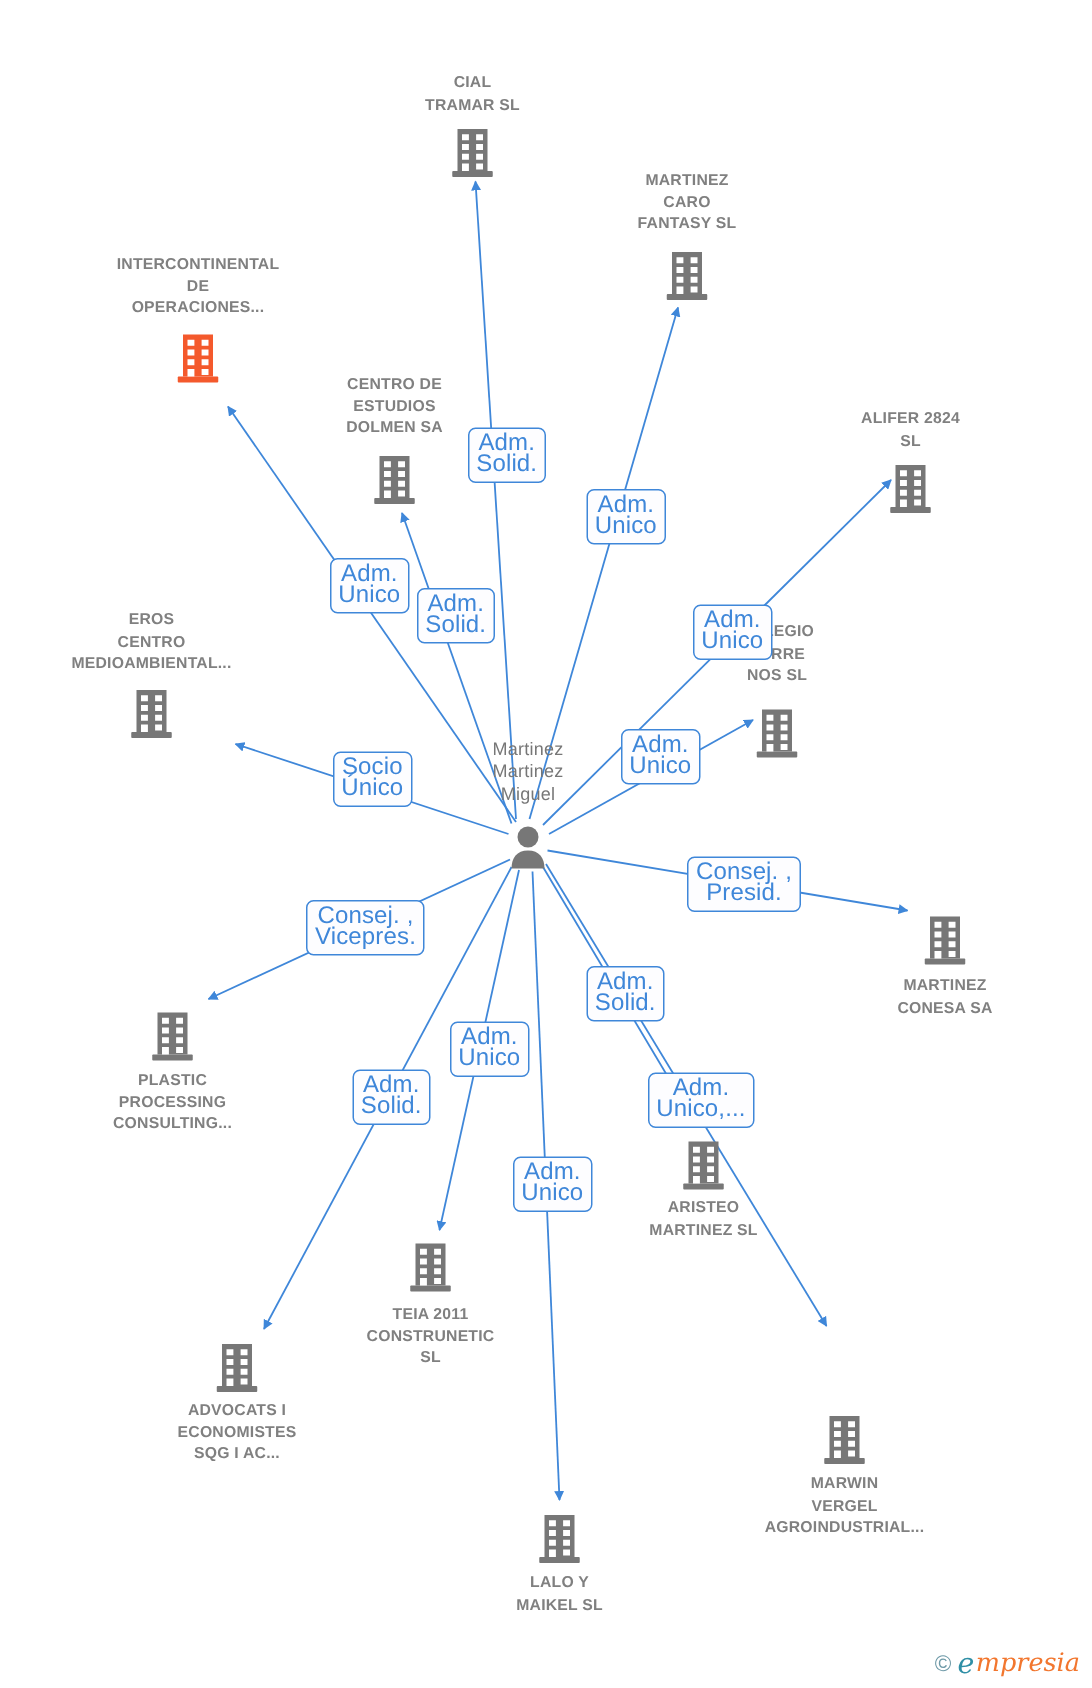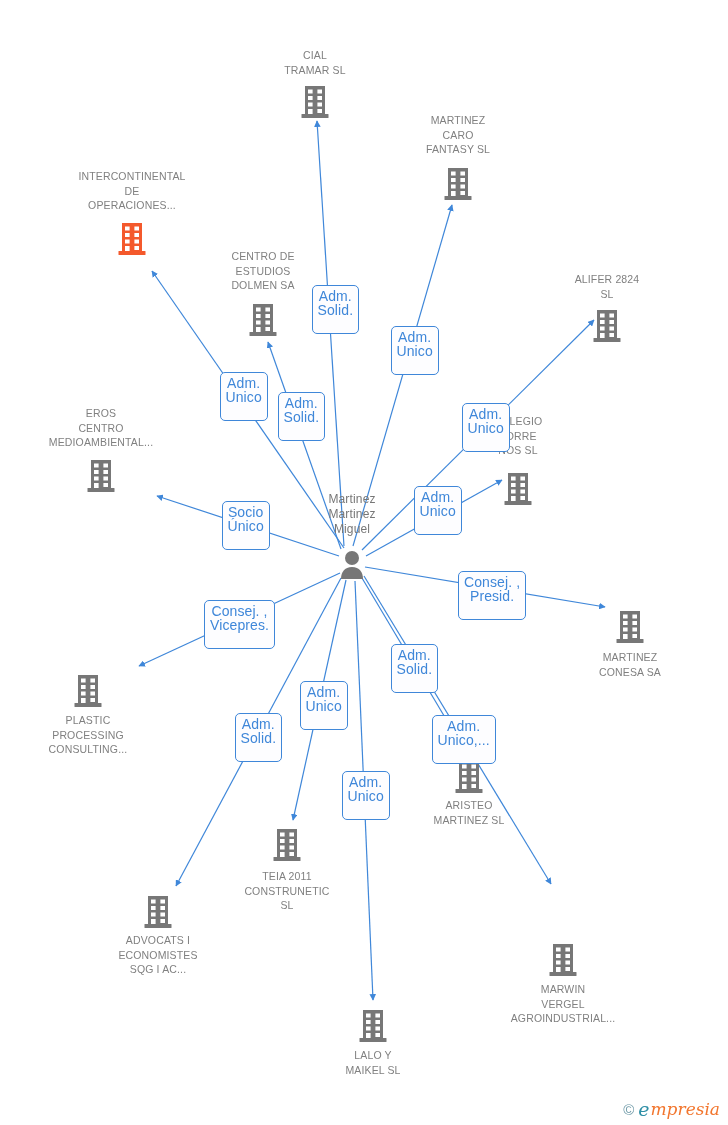--- a/index.html
+++ b/index.html
@@ -30,21 +30,21 @@
     width: 140px;
     margin-left: -70px;
     text-align: center;
     -webkit-user-select: none;
     user-select: none;
   }
   .node-label {
     font-size: 10.5px;
     line-height: 14.5px;
     color: #808080;
-    font-weight: normal;
+    font-weight: bold;
     letter-spacing: 0.15px;
     white-space: pre-line;
   }
   .node.person .node-label {
     font-weight: normal;
     font-size: 12px;
     line-height: 15px;
     color: #777777;
   }
   .node-icon {
@@ -55,24 +55,24 @@
   .node.company .node-icon { margin-top: 2px; }
   .node.person  .node-icon { margin-top: 1px; }
 
   .edge-label {
     position: absolute;
     box-sizing: border-box;
     background: #fdfdff;
     border: 1px solid #3f87d9;
     border-radius: 5px;
     color: #3f87d9;
-    font-size: 14px;
+    font-size: 16px;
     line-height: 14px;
     text-align: center;
-    padding: 3px 5px 16px 5px;
+    padding: 3px 5px 4px 5px;
     white-space: pre-line;
     letter-spacing: 0.1px;
   }
   .watermark {
     position: absolute;
     right: 8px;
     bottom: 6px;
     display: flex;
     align-items: center;
     gap: 4px;
@@ -285,21 +285,21 @@
               <rect x="17.4" y="4.5" width="4.6" height="4"></rect>
               <rect x="8" y="11" width="4.6" height="4"></rect>
               <rect x="17.4" y="11" width="4.6" height="4"></rect>
               <rect x="8" y="17.5" width="4.6" height="4"></rect>
               <rect x="17.4" y="17.5" width="4.6" height="4"></rect>
               <rect x="8" y="24" width="4.6" height="5"></rect>
               <rect x="17.4" y="24" width="4.6" height="4"></rect>
             </g>
           </svg></div>
       </div>
-      <div class="node company" style="left: 88px; top: 713px;">
+      <div class="node company" style="left: 115px; top: 713px;">
         <div class="node-label">PLASTIC
 PROCESSING
 CONSULTING...</div>
         <div class="node-icon" style="position: absolute; left: 50%; margin-left: -15px; top: -41px;"><svg width="30" height="34" viewBox="0 0 30 34" xmlns="http://www.w3.org/2000/svg">
             <g fill="#777777">
               <rect x="5" y="1" width="20" height="28"></rect>
               <rect x="1.5" y="29" width="27" height="4" rx="0.6"></rect>
             </g>
             <g fill="#ffffff">
               <rect x="8" y="4.5" width="4.6" height="4"></rect>

